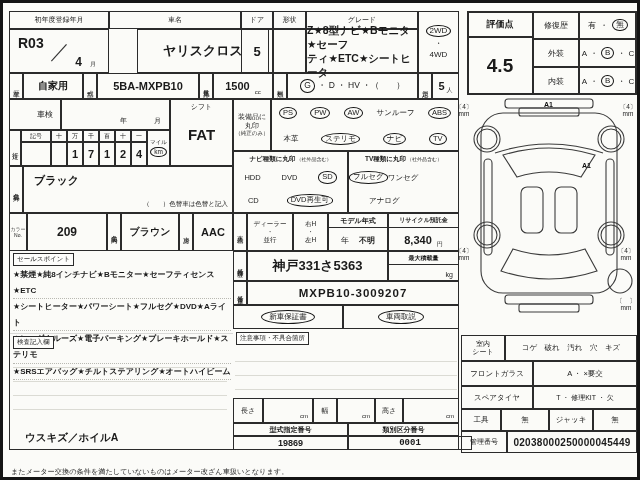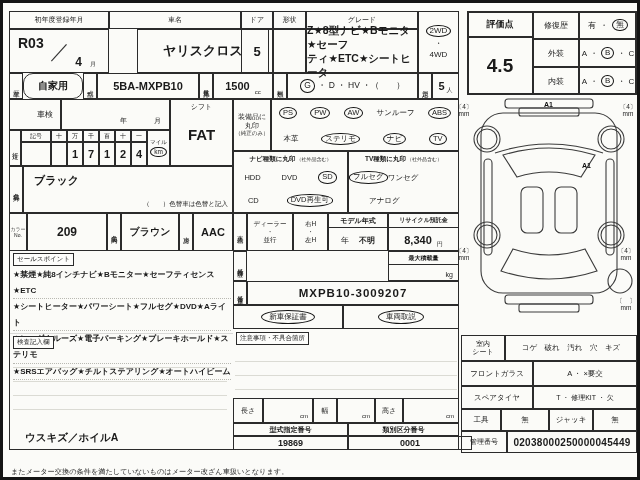--- a/index.html
+++ b/index.html
@@ -51,21 +51,21 @@
     <span>Z★8型ナビ★Bモニタ★セーフ</span>
     <span>ティ★ETC★シートヒータ</span>
   </div>
   <div class="c col" style="left:415px;top:8px;width:41px;height:62px;font-size:8px;gap:1px;">
     <span class="o">2WD</span>
     <span>・</span>
     <span>4WD</span>
   </div>
 
   <div class="c f vl" style="left:6px;top:70px;width:14px;height:26px;">車歴</div>
-  <div class="c f v" style="left:20px;top:70px;width:60px;height:26px;font-size:10px;border-radius:10px;">自家用</div>
+  <div class="c f v" style="left:20px;top:70px;width:60px;height:26px;font-size:10px;">自家用</div>
   <div class="c f vl" style="left:80px;top:70px;width:14px;height:26px;">型式</div>
   <div class="c f v" style="left:94px;top:70px;width:102px;height:26px;font-size:11px;">5BA-MXPB10</div>
   <div class="c f vl" style="left:196px;top:70px;width:14px;height:26px;">排気量</div>
   <div class="c f" style="left:210px;top:70px;width:60px;height:26px;gap:5px;">
     <span class="v" style="font-size:11px;">1500</span>
     <span class="sub" style="align-self:flex-end;padding-bottom:3px;">cc</span>
   </div>
   <div class="c f vl" style="left:270px;top:70px;width:14px;height:26px;">燃料</div>
   <div class="c f" style="left:284px;top:70px;width:131px;height:26px;font-size:8.5px;gap:3px;">
     <span class="o">G</span>
@@ -192,20 +192,21 @@
   </div>
   <div class="c" style="left:385px;top:210px;width:71px;height:38px;">
     <div class="f" style="height:13px;border-bottom:1px solid #2b2b2b;font-size:6px;font-weight:bold;">リサイクル預託金</div>
     <div class="f" style="height:24px;gap:5px;">
       <span class="v" style="font-size:11px;">8,340</span>
       <span class="sub" style="align-self:flex-end;padding-bottom:3px;">円</span>
     </div>
   </div>
 
   <div class="c f vl" style="left:230px;top:248px;width:14px;height:30px;">登録番号</div>
+  <div class="c f v" style="left:244px;top:248px;width:141px;height:30px;font-size:13px;">神戸331さ5363</div>
   <div class="c" style="left:385px;top:248px;width:71px;height:30px;">
     <div class="f" style="height:12px;border-bottom:1px solid #2b2b2b;font-size:6px;font-weight:bold;">最大積載量</div>
     <span class="lbl" style="position:absolute;right:5px;bottom:2px;">kg</span>
   </div>
   <div class="c f vl" style="left:230px;top:278px;width:14px;height:24px;">車台番号</div>
   <div class="c f v" style="left:244px;top:278px;width:212px;height:24px;font-size:11.5px;letter-spacing:1px;">MXPB10-3009207</div>
   <div class="c f" style="left:230px;top:302px;width:110px;height:24px;font-size:7.5px;">
     <span class="o" style="padding:1px 7px;">新車保証書</span>
   </div>
   <div class="c f" style="left:340px;top:302px;width:116px;height:24px;font-size:7.5px;">
@@ -236,21 +237,21 @@
   <div class="c" style="left:334px;top:395px;width:38px;height:25px;">
     <span class="sub" style="position:absolute;right:4px;bottom:3px;">cm</span>
   </div>
   <div class="c f lbl" style="left:372px;top:395px;width:28px;height:25px;">高さ</div>
   <div class="c" style="left:400px;top:395px;width:56px;height:25px;">
     <span class="sub" style="position:absolute;right:4px;bottom:3px;">cm</span>
   </div>
   <div class="c f lbl" style="left:230px;top:420px;width:115px;height:13px;font-weight:bold;">型式指定番号</div>
   <div class="c f lbl" style="left:345px;top:420px;width:111px;height:13px;font-weight:bold;">類別区分番号</div>
   <div class="c f v" style="left:230px;top:433px;width:115px;height:14px;font-size:9px;">19869</div>
-  <div class="c f v" style="left:345px;top:433px;width:124px;height:14px;font-size:9px;">0001</div>
+  <div class="c f v" style="left:345px;top:433px;width:124px;height:14px;font-size:9px;font-family:Liberation Mono, monospace;">0001</div>
 
   <div class="c" style="left:464px;top:8px;width:170px;height:84px;border-width:2px;"></div>
   <div class="c f" style="left:464px;top:8px;width:66px;height:26px;font-size:9px;font-weight:bold;">評価点</div>
   <div class="c f v" style="left:464px;top:34px;width:66px;height:58px;font-size:19px;">4.5</div>
   <div class="c f" style="left:530px;top:8px;width:46px;height:28px;font-size:8px;">修復歴</div>
   <div class="c f" style="left:576px;top:8px;width:58px;height:28px;font-size:8px;gap:4px;">
     <span>有</span>
     <span>・</span>
     <span class="o">無</span>
   </div>

